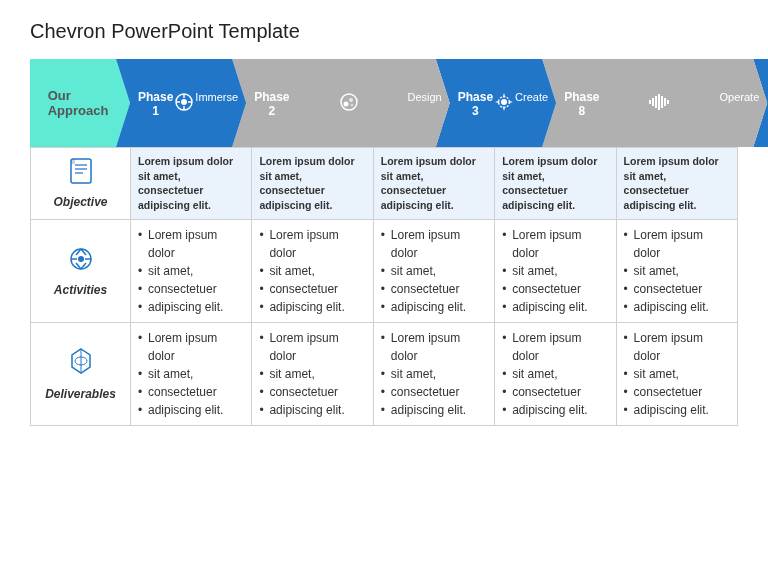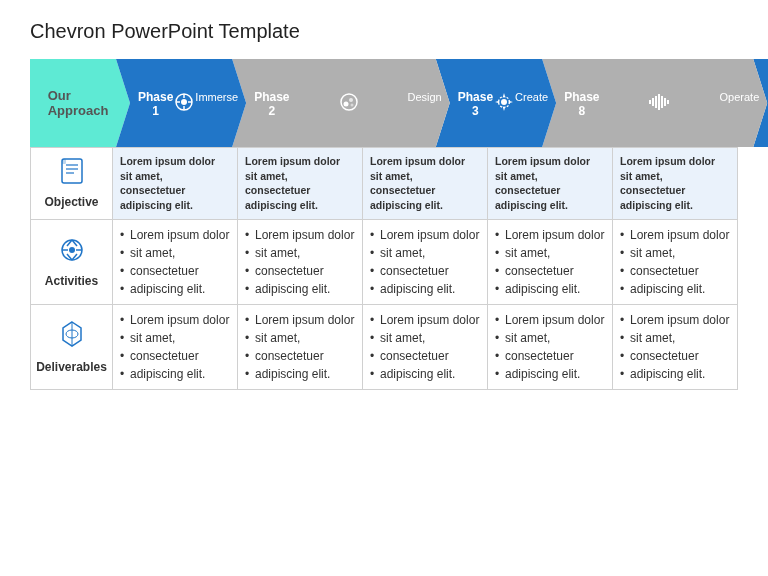--- a/index.html
+++ b/index.html
@@ -101,26 +101,27 @@
 
     .content-table td {
       border: 1px solid #d0d0d0;
       vertical-align: top;
       padding: 6px 7px;
       font-size: 10.5px;
       color: #333;
     }
 
     .row-header {
-      width: 82px;
+      width: 100px;
       min-width: 100px;
       text-align: center;
       vertical-align: middle !important;
       border: 1px solid #d0d0d0;
       background: #fff;
+      font-style: italic;
     }
 
     .row-header-inner {
       display: flex;
       flex-direction: column;
       align-items: center;
       gap: 4px;
     }
 
     .row-header-icon {

